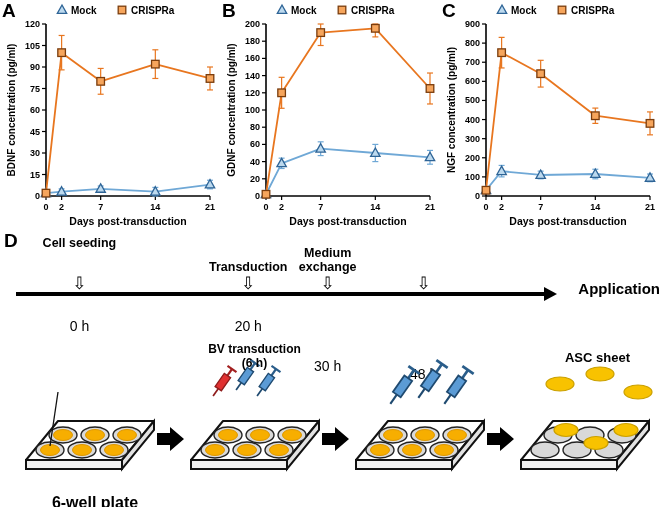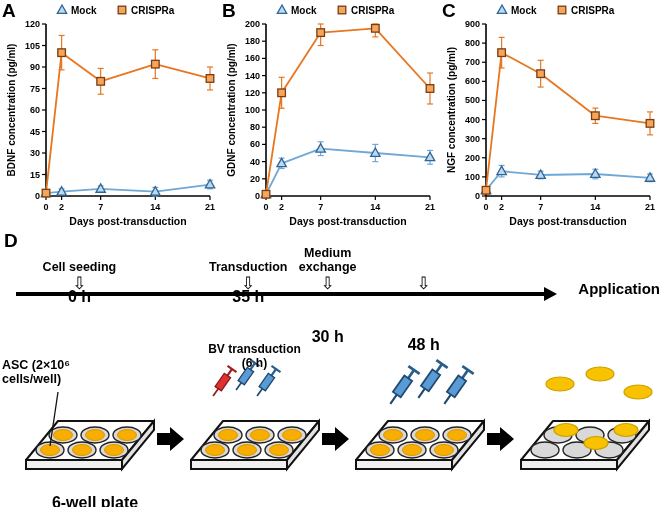--- a/index.html
+++ b/index.html
@@ -11,21 +11,21 @@
   
   .dsec{position:relative;width:662px;height:277px;}
   .d-letter{position:absolute;left:4px;top:0;font-size:19px;font-weight:bold;z-index:2;}
   .timeline{position:absolute;top:0;left:0;right:0;height:112px;}
   .tl-line{position:absolute;left:16px;right:118px;top:62px;height:0;border-top:4px solid #000;}
   .tl-line::after{content:"";position:absolute;right:-13px;top:-9px;width:0;height:0;
     border-left:13px solid #000;border-top:7px solid transparent;border-bottom:7px solid transparent;}
   .tl-event{position:absolute;bottom:50px;transform:translateX(-50%);display:flex;flex-direction:column;align-items:center;justify-content:space-between;}
   .tl-ev-label{font-weight:bold;font-size:12.5px;line-height:1.12;text-align:center;white-space:pre-line;}
   .tl-arrow{font-size:17px;line-height:1;margin-top:1px;}
-  .tl-time{position:absolute;top:58px;transform:translateX(-50%);font-weight:bold;font-size:16px;}
+  .tl-time{position:absolute;top:88px;transform:translateX(-50%);font-weight:normal;font-size:14px;}
   .application{position:absolute;right:2px;top:50px;font-size:15px;font-weight:bold;}
   .plates{position:absolute;top:112px;left:0;right:0;height:165px;}
   .plates svg{position:absolute;left:0;top:0;}
   .plbl{position:absolute;font-weight:bold;font-size:12px;text-align:center;white-space:pre-line;z-index:2;}
   #lbl-asc{left:2px;top:16px;width:116px;text-align:left;font-size:12.5px;}
   #lbl-6well{left:30px;top:152px;width:130px;font-size:16px;}
   #lbl-bv{left:192px;top:0px;width:125px;}
   #lbl-tryp{left:356px;top:6px;width:160px;text-decoration:underline;font-size:13px;}
   #lbl-sheet{left:545px;top:8px;width:105px;font-size:13px;}
 </style>
@@ -314,47 +314,47 @@
   </div>
 </div>
 
 <div class="dsec">
   <div class="d-letter">D</div>
 
   <div class="timeline" id="timeline">
     <div class="tl-line"></div>
     <div id="tl-events"></div>
     <div class="application">Application</div>
-  <div class="tl-event" style="left: 12%;">
+  <div class="tl-event" style="left: 12%; gap: 24px;">
         <div class="tl-ev-label">Cell seeding</div>
         <div class="tl-arrow">⇩</div>
       </div>
       <div class="tl-time" style="left: 12%;">0 h</div>
       <div class="tl-event" style="left: 37.5%;">
         <div class="tl-ev-label">Transduction</div>
         <div class="tl-arrow">⇩</div>
       </div>
-      <div class="tl-time" style="left: 37.5%;">35 h</div>
+      <div class="tl-time" style="left: 37.5%;">20 h</div>
       <div class="tl-event" style="left: 49.5%;">
         <div class="tl-ev-label">Medium
 exchange</div>
         <div class="tl-arrow">⇩</div>
       </div>
       <div class="tl-time" style="left: 49.5%; margin-top: 40px;">30 h</div>
       <div class="tl-event" style="left: 64%;">
         <div class="tl-arrow">⇩</div>
       </div>
       <div class="tl-time" style="left: 64%; margin-top: 48px;">48 h</div>
     </div>
 
   <div class="plates">
-    <div class="plbl" id="lbl-asc">ASC (2×10⁶ cells/well)</div>
     <div class="plbl" id="lbl-6well">6-well plate</div>
     <div class="plbl" id="lbl-bv">BV transduction
 (6 h)</div>
+    <div class="plbl" id="lbl-sheet">ASC sheet</div>
 
     <svg viewBox="0 0 662 165" width="662" height="165">
       <defs>
         <g id="plate">
           <polygon points="8,52 40,13 136,13 104,52" fill="#ffffff" stroke="#111" stroke-width="2" stroke-linejoin="round"></polygon>
           <polygon points="8,52 104,52 104,61 8,61" fill="#f0f0f0" stroke="#111" stroke-width="2"></polygon>
           <polygon points="104,52 136,13 136,22 104,61" fill="#e2e2e2" stroke="#111" stroke-width="2"></polygon>
           <ellipse cx="45" cy="27" rx="14" ry="8" fill="#d9d9d9" stroke="#222" stroke-width="1.4"></ellipse>
           <ellipse cx="77" cy="27" rx="14" ry="8" fill="#d9d9d9" stroke="#222" stroke-width="1.4"></ellipse>
           <ellipse cx="109" cy="27" rx="14" ry="8" fill="#d9d9d9" stroke="#222" stroke-width="1.4"></ellipse>

